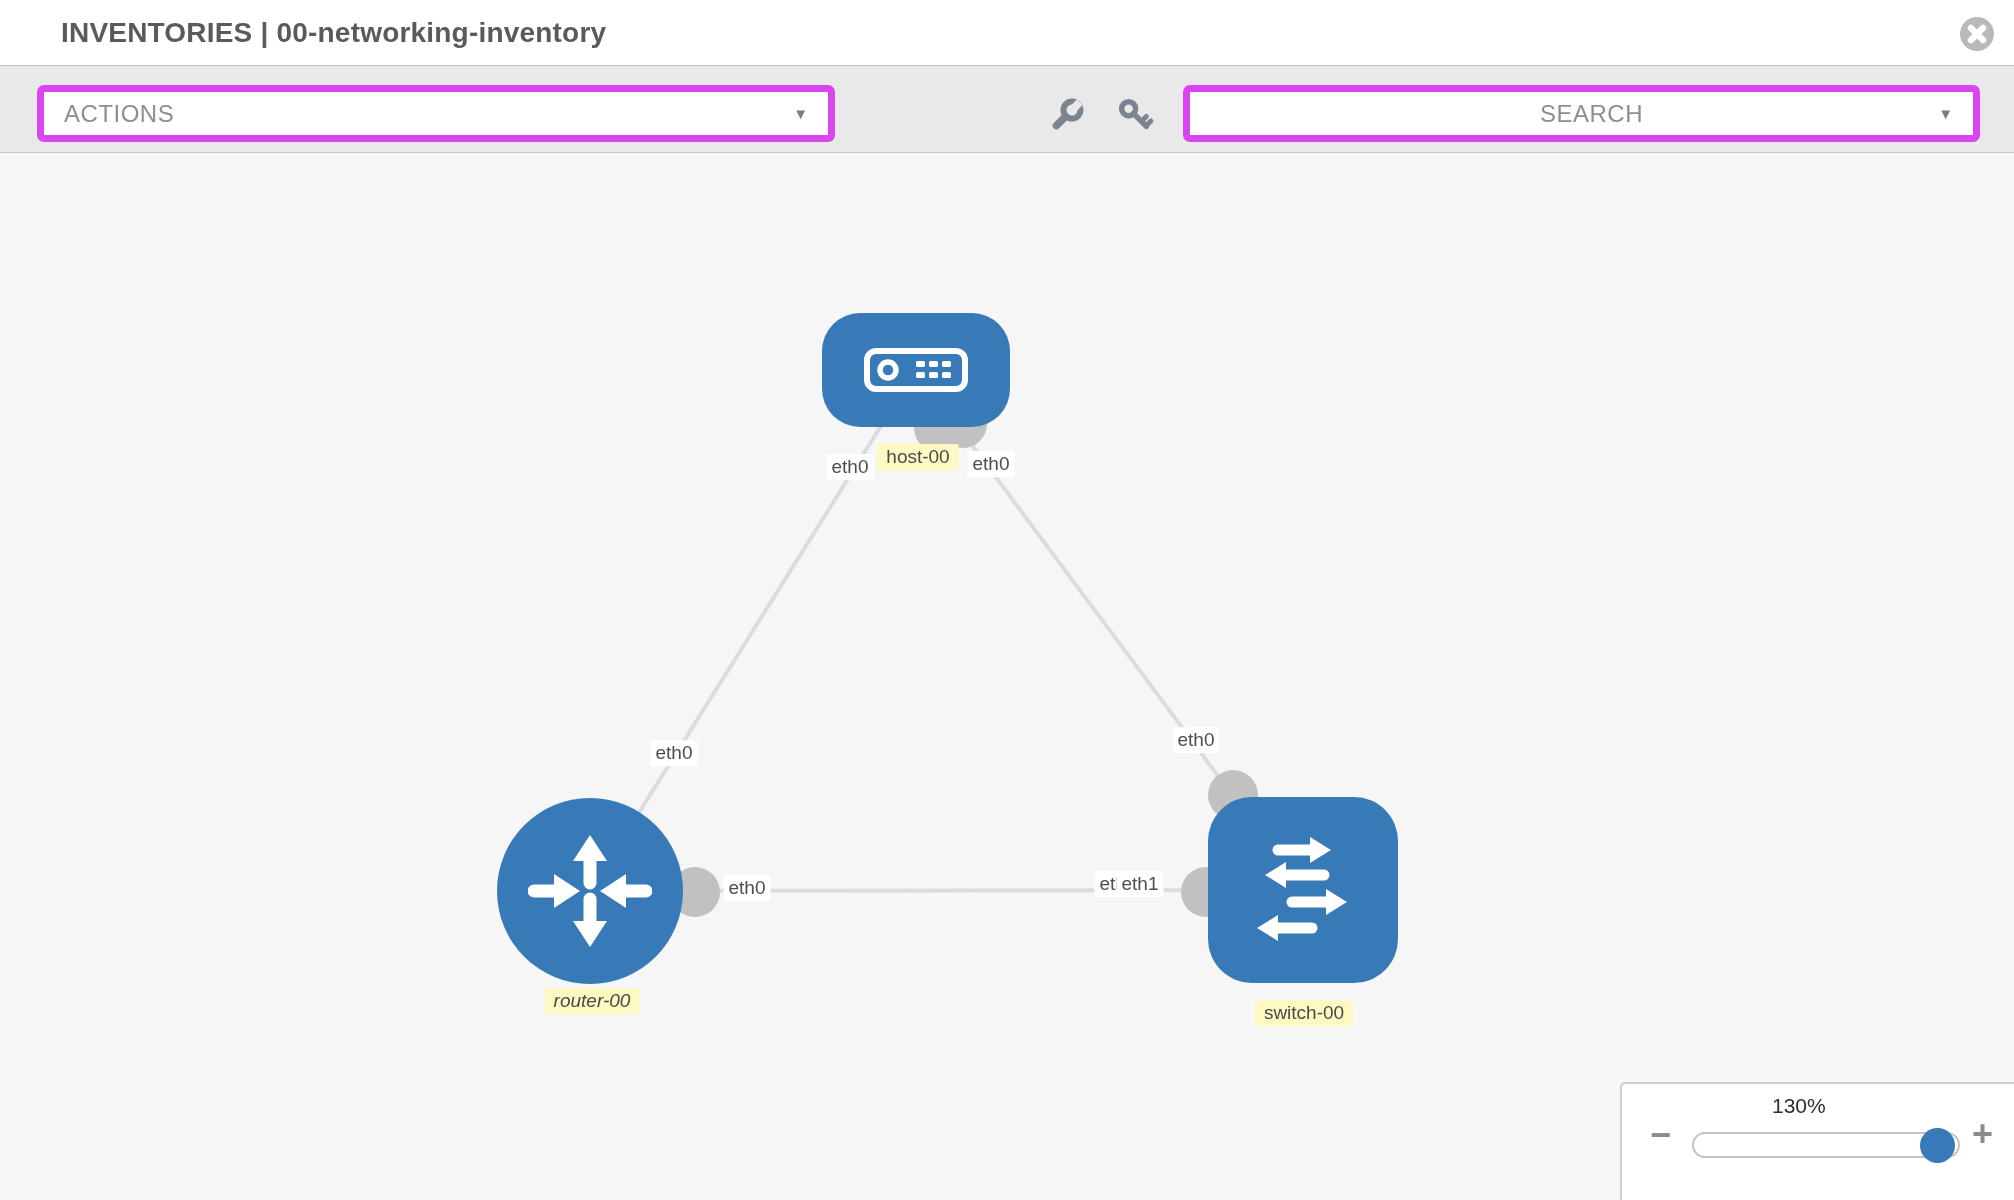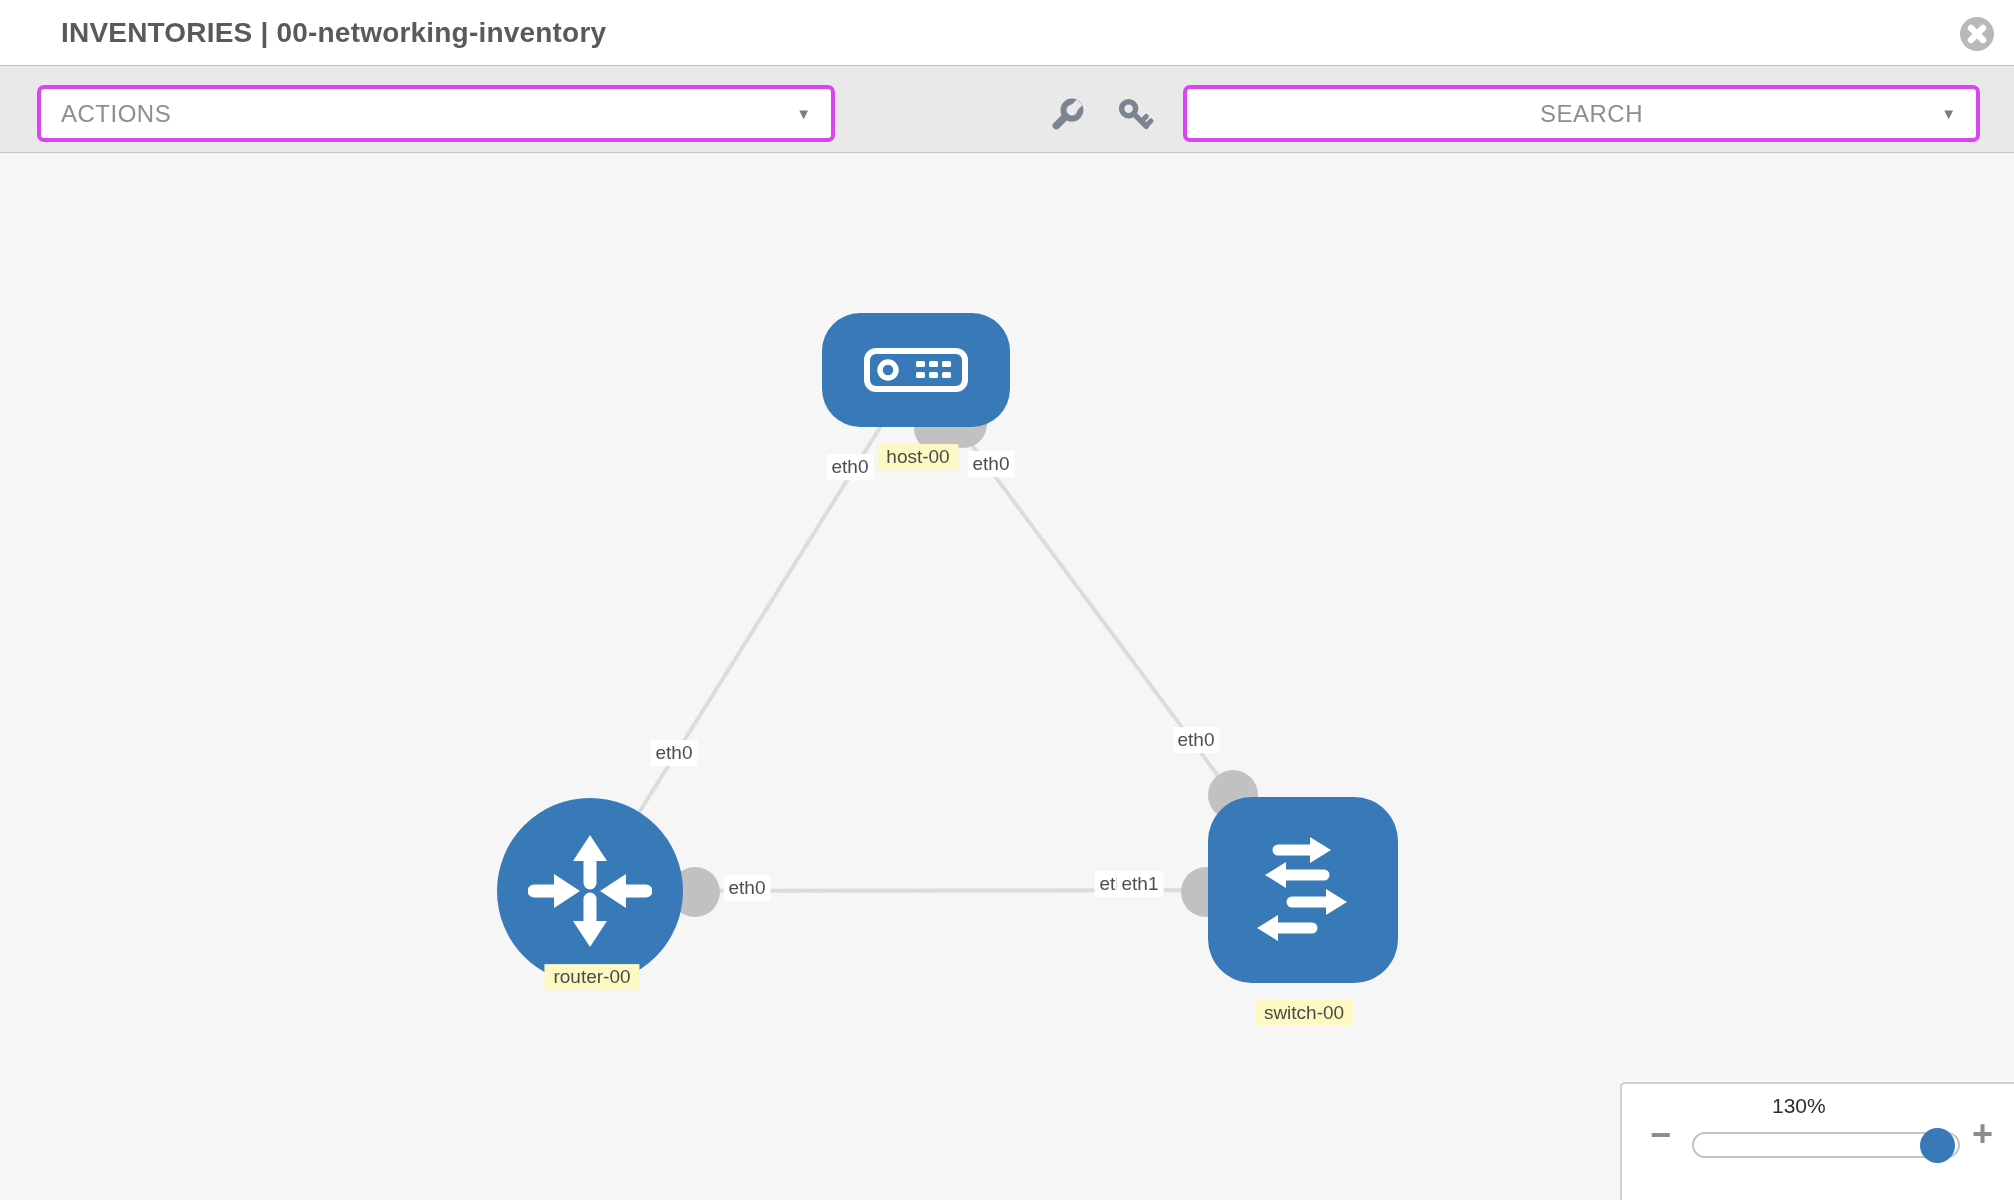--- a/index.html
+++ b/index.html
@@ -16,21 +16,21 @@
     position:absolute;left:38px;top:0;height:56px;line-height:66px;
     font-size:28px;font-weight:bold;color:#5a5a5a;letter-spacing:.2px;white-space:nowrap;margin-left:23px;
   }
   #close-btn{position:absolute;right:18px;top:15px;width:38px;height:38px;cursor:pointer;}
   
   #toolbar{
     position:absolute;left:0;top:66px;width:2014px;height:87px;background:#e9e9e9;
     border-bottom:1px solid #c6c6c6;box-sizing:border-box;
   }
   .dd{
-    position:absolute;top:19px;height:57px;background:#ffffff;border:4px solid #d946ef;
+    position:absolute;top:19px;height:57px;background:#ffffff;border:7px solid #d946ef;
     border-radius:7px;box-sizing:border-box;display:flex;align-items:center;cursor:pointer;
   }
   .dd-label{margin-left:20px;font-size:24px;color:#8e8e8e;letter-spacing:.5px;}
   .dd-caret{position:absolute;right:20px;top:50%;transform:translateY(-54%);font-size:15px;color:#7d7d7d;}
   #actions-dd{left:37px;width:798px;}
   #search-dd{left:1183px;width:797px;justify-content:center;}
   .tool-btn{position:absolute;top:29px;width:40px;height:40px;cursor:pointer;}
   #wrench-btn{left:1047px;}
   #key-btn{left:1115px;}
   
@@ -169,21 +169,21 @@
 
     <span class="iflabel" style="left:850px;top:314px;">eth0</span>
     <span class="iflabel" style="left:991px;top:311px;">eth0</span>
     <span class="iflabel" style="left:674px;top:600px;">eth0</span>
     <span class="iflabel" style="left:747px;top:735px;">eth0</span>
     <span class="iflabel" style="left:1118px;top:731px;">eth1</span>
     <span class="iflabel" style="left:1140px;top:731px;">eth1</span>
     <span class="iflabel" style="left:1196px;top:587px;">eth0</span>
 
     <span class="nodelabel" style="left:918px;top:304px;">host-00</span>
-    <span class="nodelabel" style="left:592px;top:824px;">router-00</span>
+    <span class="nodelabel" style="left:592px;top:848px;font-style:italic;">router-00</span>
     <span class="nodelabel" style="left:1304px;top:860px;">switch-00</span>
 
     <div id="zoom-panel">
       <div id="zoom-value">130%</div>
       <div id="zoom-minus">−</div>
       <div id="zoom-track">
         <div id="zoom-thumb"></div>
       </div>
       <div id="zoom-plus">+</div>
     </div>

